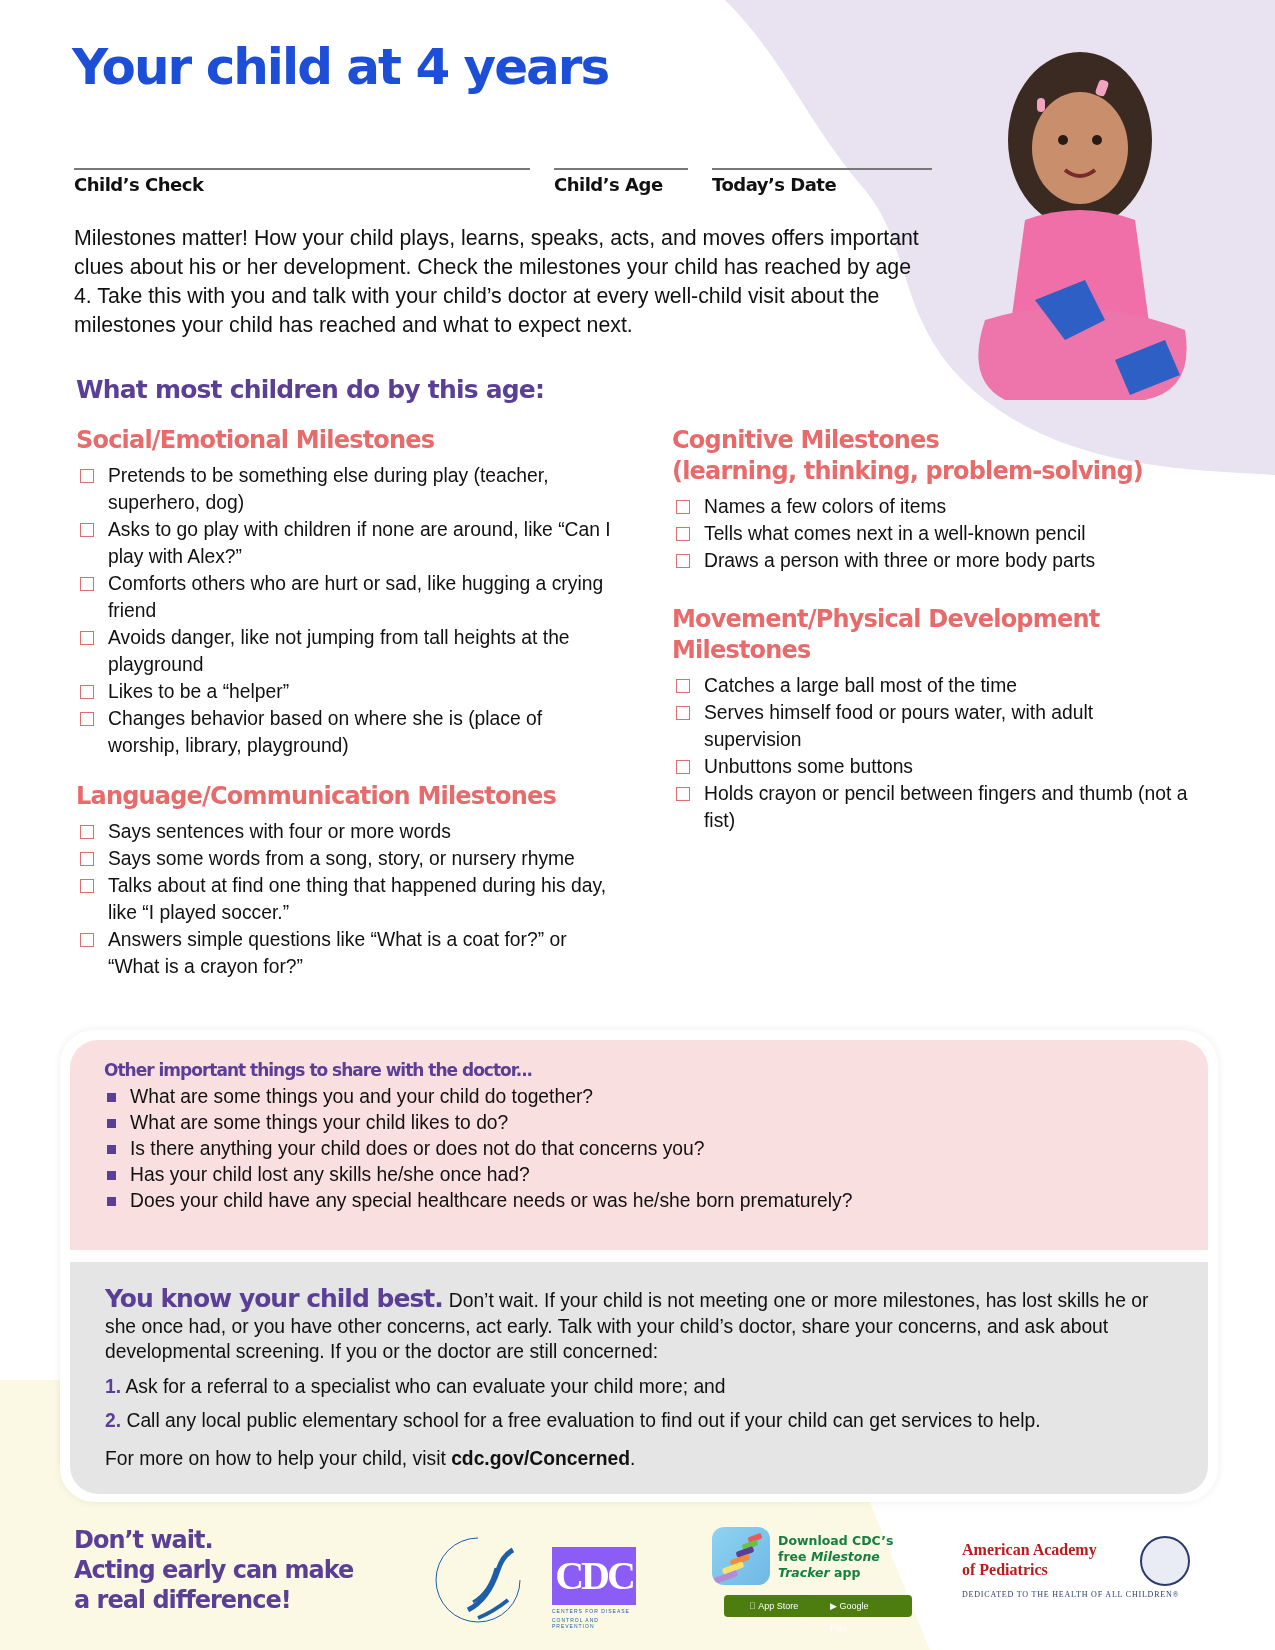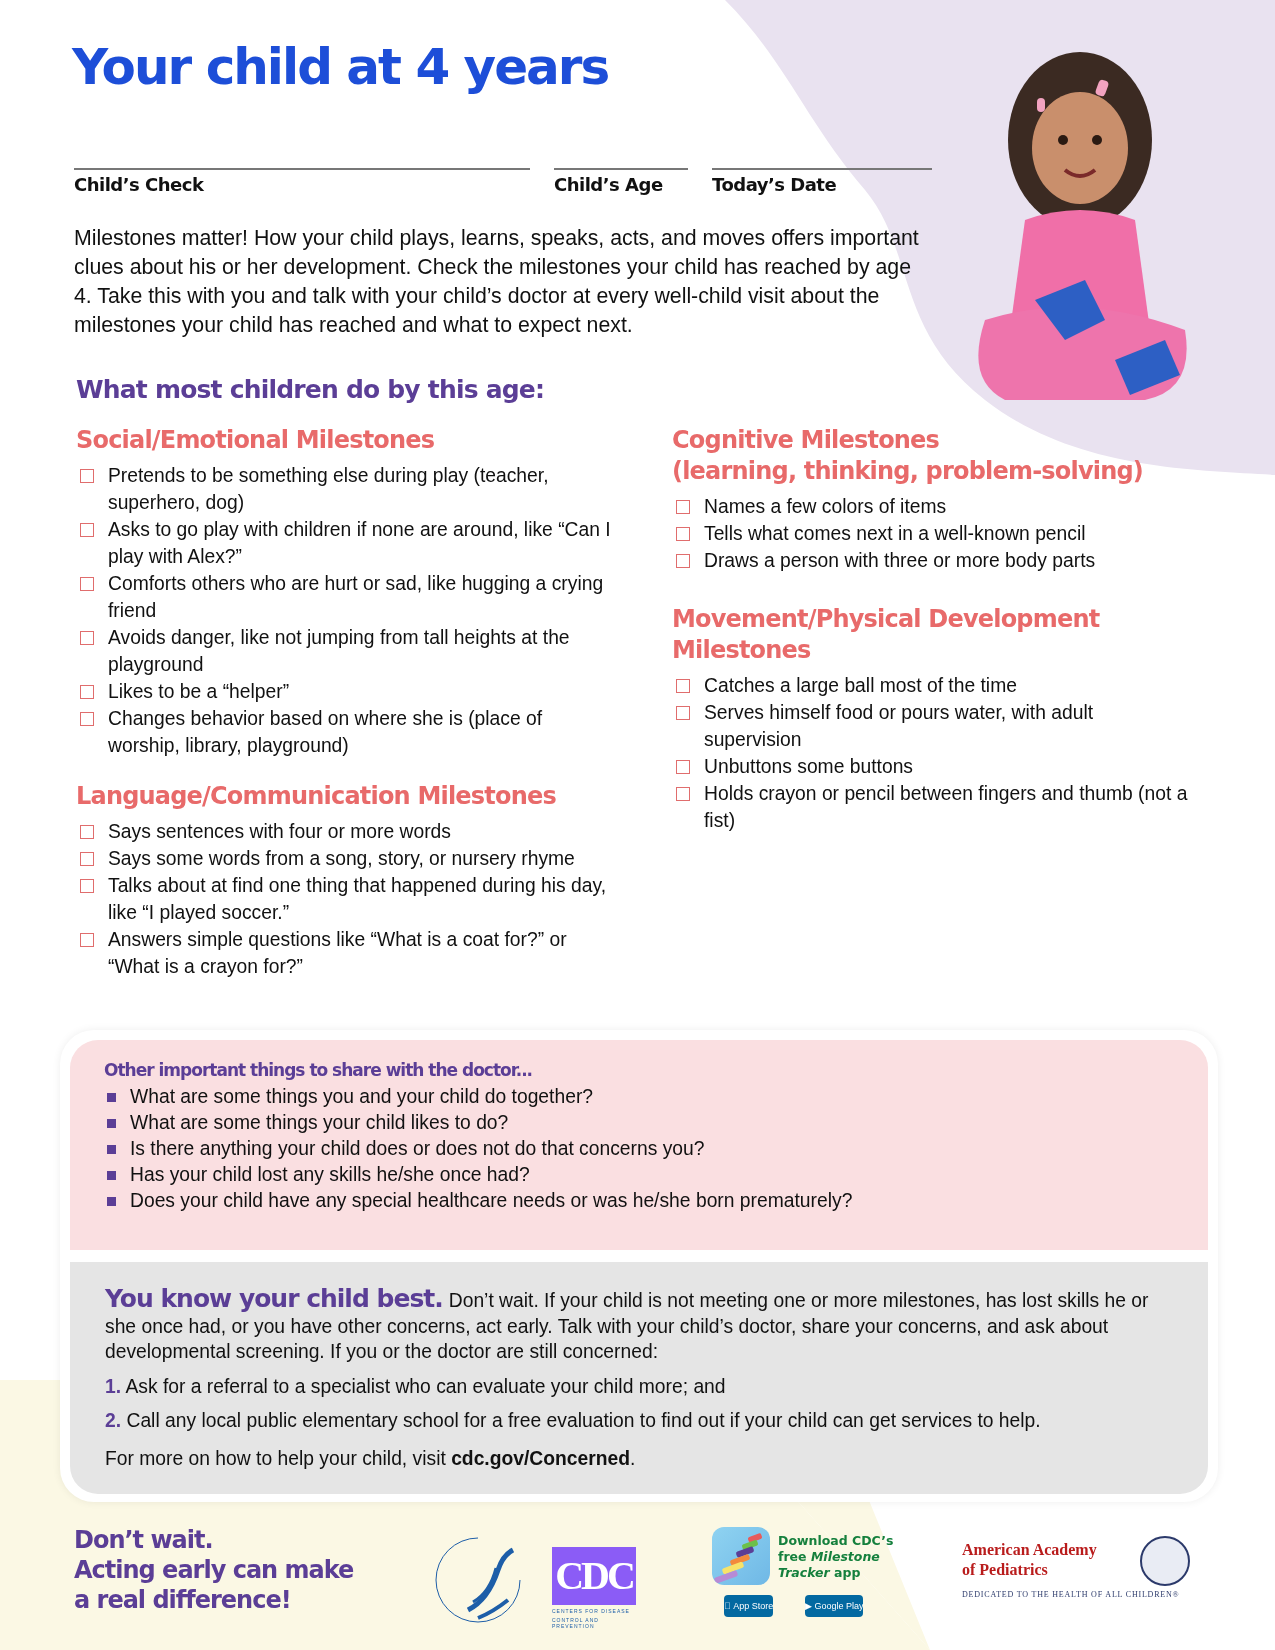--- a/index.html
+++ b/index.html
@@ -89,22 +89,22 @@
   .cdc { position: absolute; left: 552px; top: 1547px; width: 88px; }
   .cdc .logo { width: 84px; height: 58px; background: #8b5cf6; color: #fff;
     font-family: "Liberation Serif", serif; font-weight: bold; font-size: 40px; text-align: center; line-height: 58px; letter-spacing: -3px; }
   .cdc .sub { font-size: 5px; letter-spacing: 1px; color: #1d5ea8; margin-top: 3px; line-height: 6px; text-transform: uppercase; }
   .app { position: absolute; left: 712px; top: 1527px; width: 200px; height: 100px; }
   .app .icon { position: absolute; left: 0; top: 0; width: 58px; height: 58px; border-radius: 12px; background: linear-gradient(135deg, #8fd3f1, #6fb8e6); overflow: hidden; }
   .app .icon span { position: absolute; height: 6px; border-radius: 2px; transform: rotate(-20deg); }
   .app .txt { position: absolute; left: 66px; top: 6px; width: 130px; text-align: left;
     font-family: "DejaVu Sans", sans-serif; font-weight: bold; font-size: 12.5px; line-height: 16px; color: #15803d; }
   .app .txt i { font-style: italic; }
-  .store { position: absolute; top: 68px; height: 22px; background: #0369a1; color: #fff; border-radius: 4px;
-    font-size: 9px; line-height: 22px; padding: 0 0; }
+  .store { position: absolute; top: 68px; height: 22px; background: #4d7c0f; color: #fff; border-radius: 4px;
+    font-size: 9px; line-height: 22px; padding: 0 25px; }
   .aap { position: absolute; left: 962px; top: 1540px; width: 240px; }
   .aap .name { font-family: "Liberation Serif", serif; font-size: 16px; line-height: 20px; color: #b91c1c; font-weight: bold; }
   .aap .tag { font-family: "Liberation Serif", serif; font-size: 8px; letter-spacing: 0.8px; color: #2c3a6b; margin-top: 10px; }
   .aap .seal { position: absolute; left: 178px; top: -4px; width: 50px; height: 50px; border-radius: 50%;
     border: 2px solid #2c3a6b; background: #e9ecf4; }
   .child-photo { position: absolute; left: 965px; top: 30px; width: 230px; height: 410px; }
 </style>
 </head>
 <body>
 

